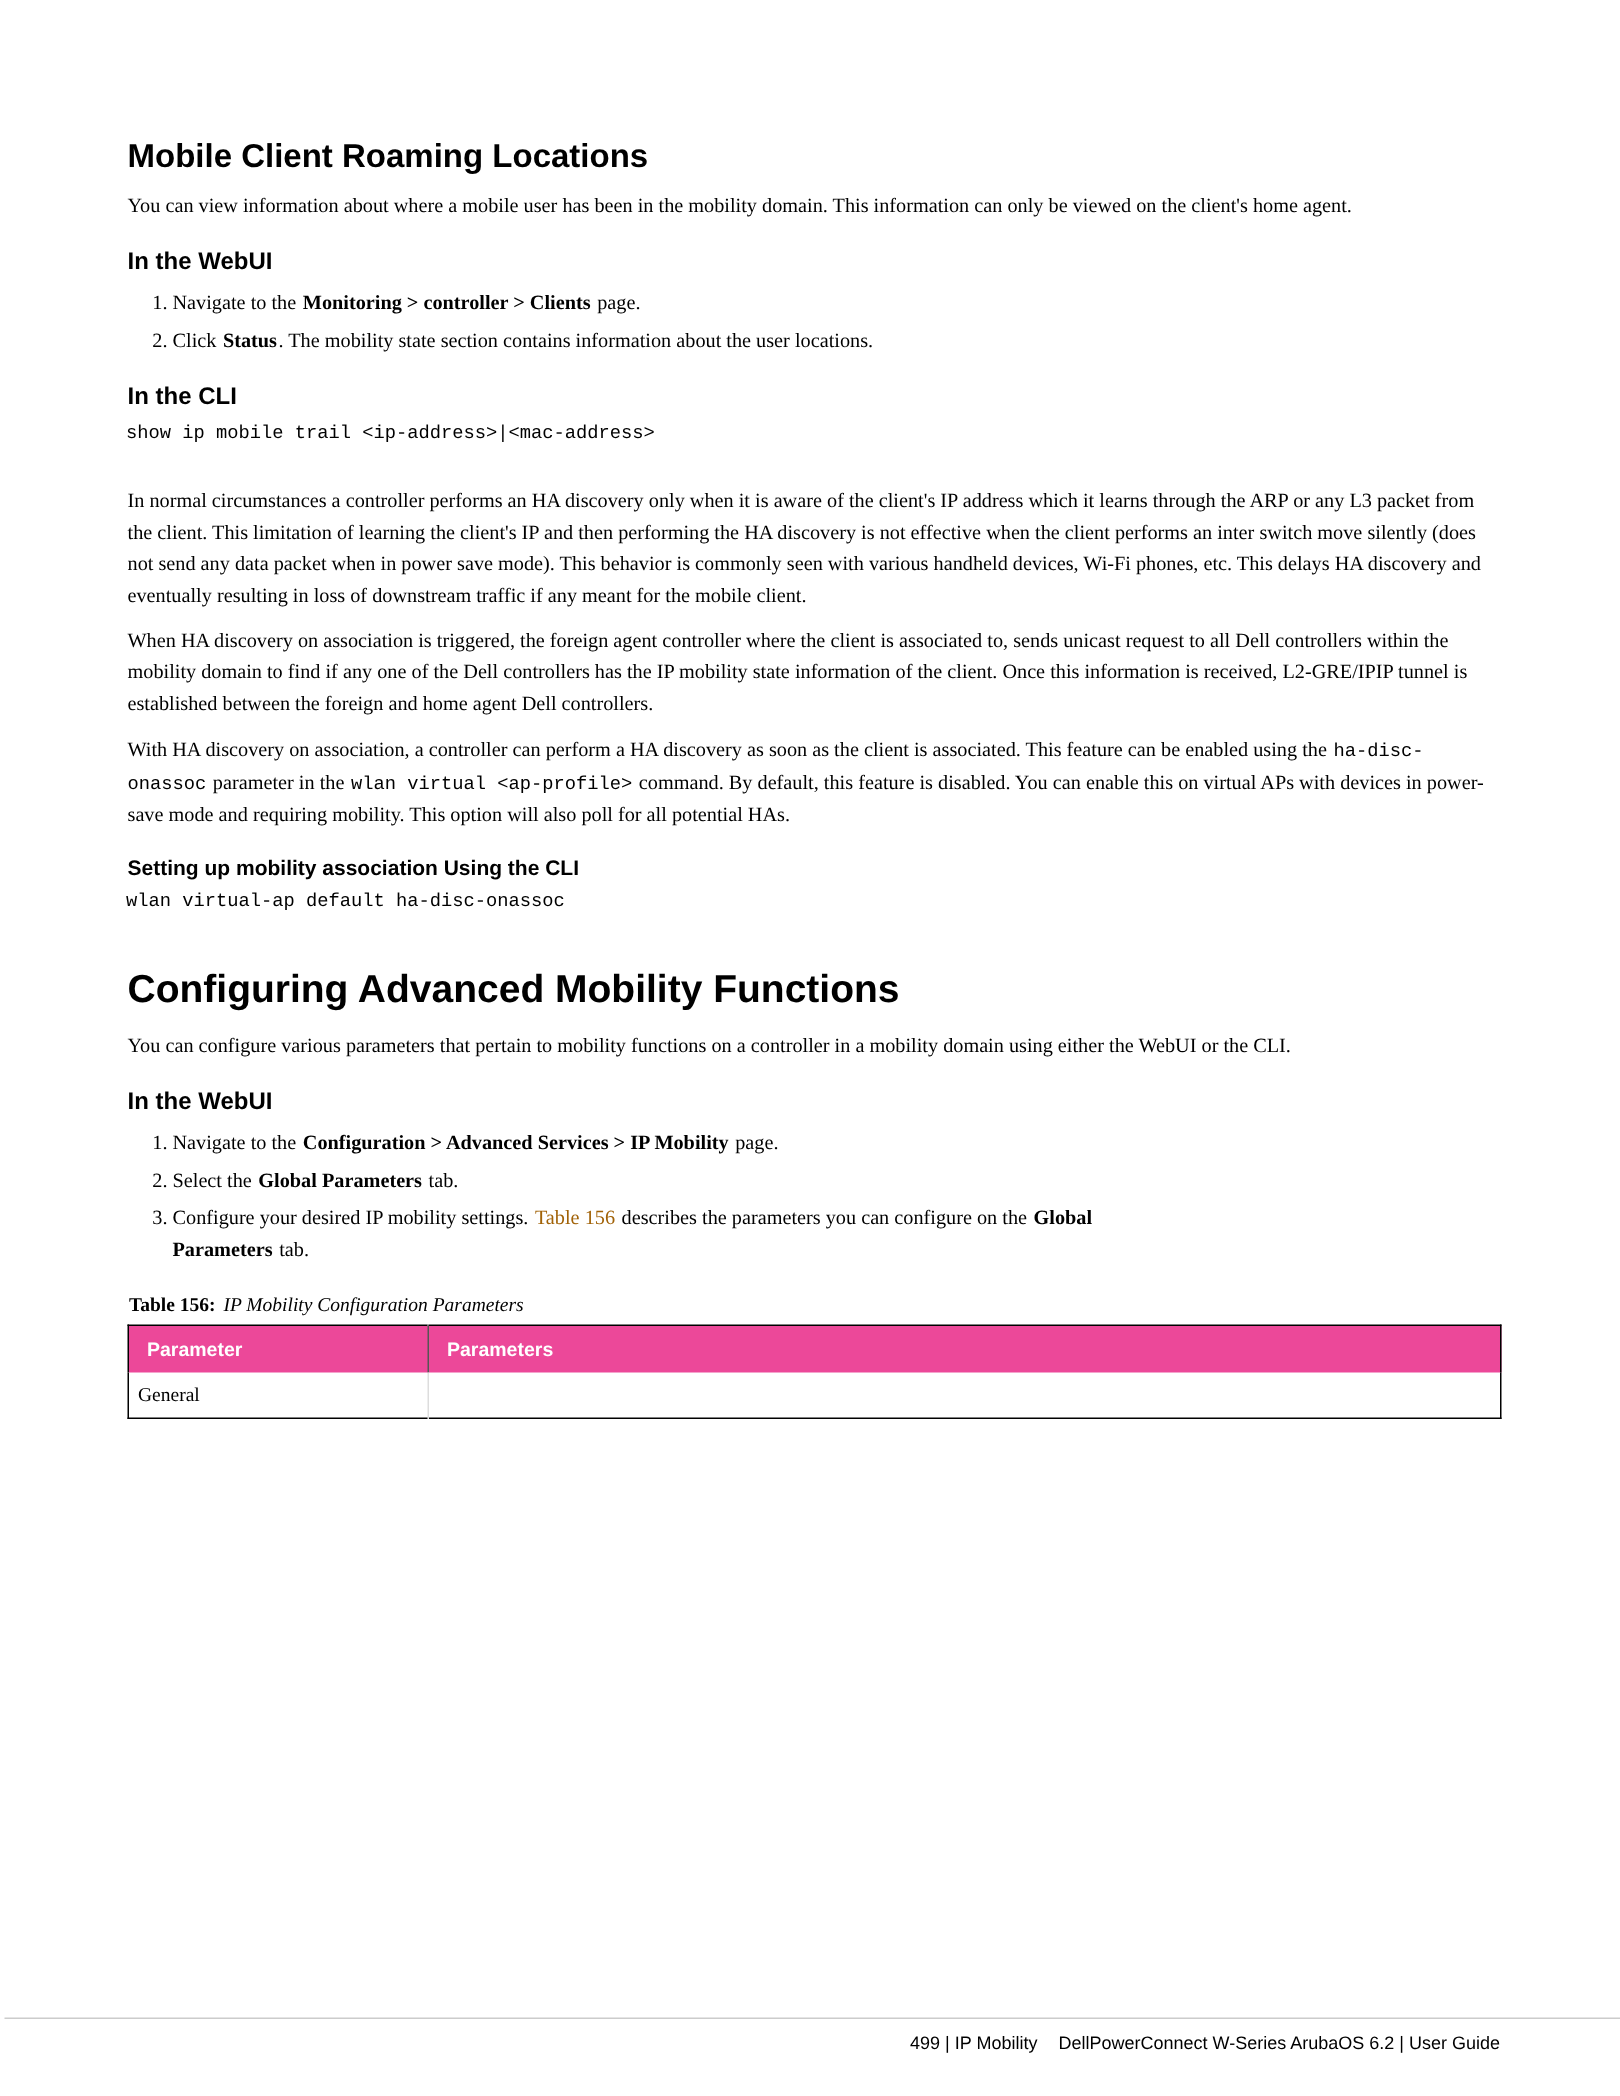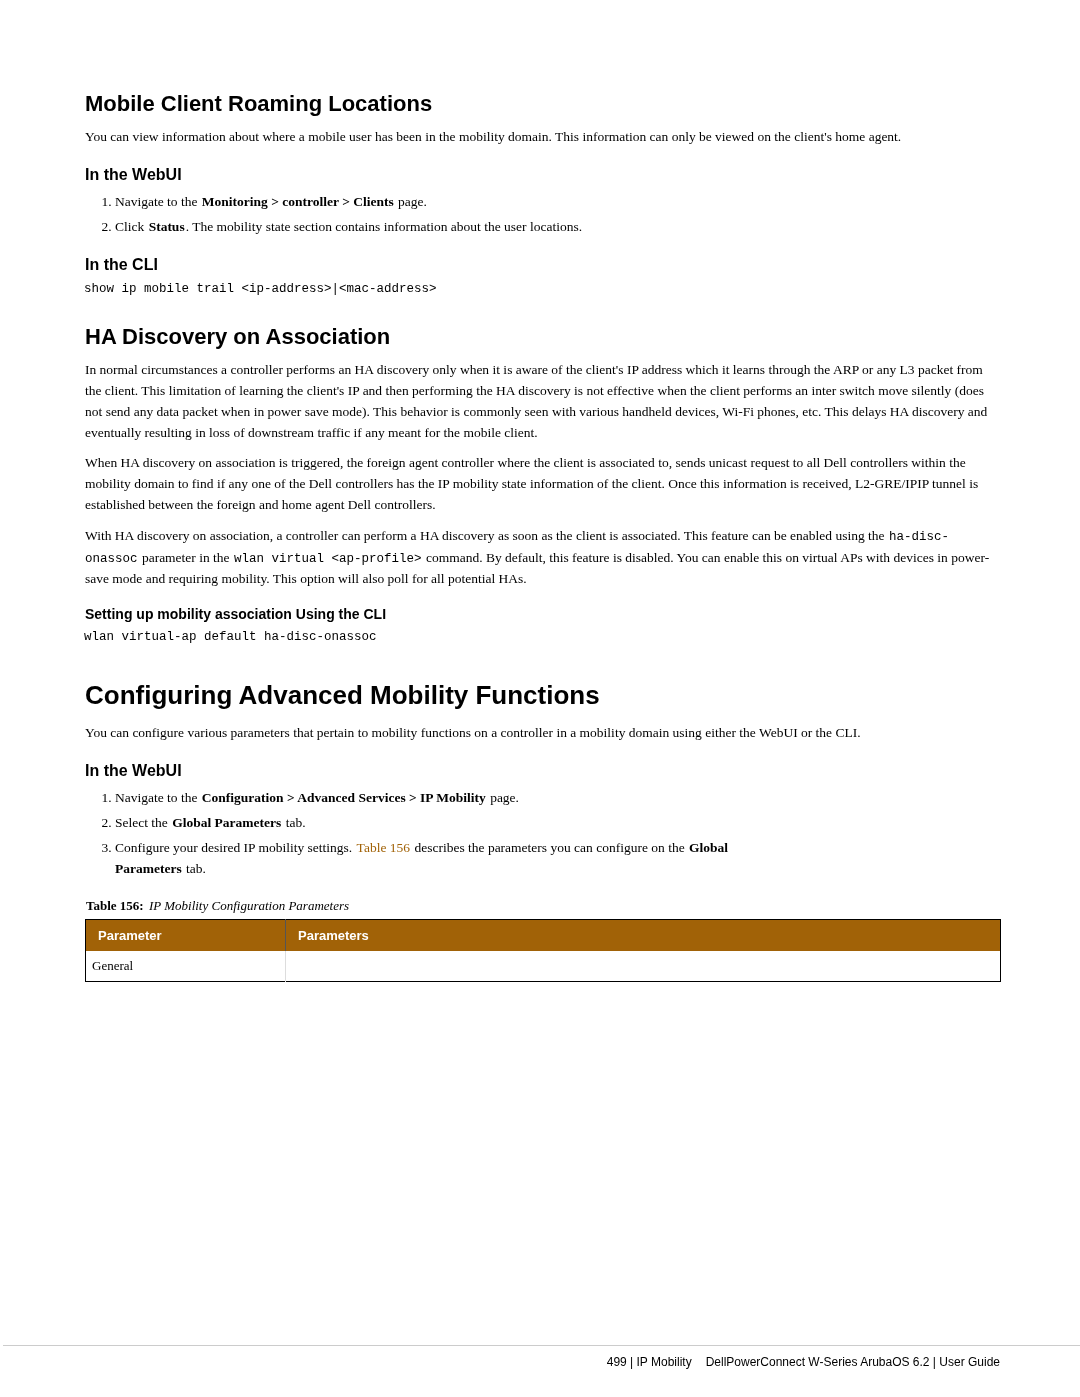--- a/index.html
+++ b/index.html
@@ -120,21 +120,21 @@
     }
 
     table.data-table {
       width: 100%;
       border-collapse: collapse;
       border: 1px solid #000;
       margin-top: 4px;
     }
 
     table.data-table th {
-      background-color: #a16207;
+      background-color: #ec4899;
       color: #fff;
       font-weight: bold;
       font-family: Arial, sans-serif;
       font-size: 13px;
       padding: 8px 12px;
       text-align: left;
       border-right: 1px solid #555;
     }
 
     table.data-table th:last-child {
@@ -203,21 +203,20 @@
       <li>
         Click <span class="bold">Status</span>. The mobility state section contains information about the user locations.
       </li>
     </ol>
 
     <h2 class="subsection-title">In the CLI</h2>
     <span class="code-block">show ip mobile trail &lt;ip-address&gt;|&lt;mac-address&gt;</span>
   </div>
 
   <div class="section-divider">
-    <h1 class="section-title">HA Discovery on Association</h1>
 
     <p class="body-text">In normal circumstances a controller performs an HA discovery only when it is aware of the client's IP address which it learns through the ARP or any L3 packet from the client. This limitation of learning the client's IP and then performing the HA discovery is not effective when the client performs an inter switch move silently (does not send any data packet when in power save mode). This behavior is commonly seen with various handheld devices, Wi-Fi phones, etc. This delays HA discovery and eventually resulting in loss of downstream traffic if any meant for the mobile client.</p>
     <p class="body-text">When HA discovery on association is triggered, the foreign agent controller where the client is associated to, sends unicast request to all Dell controllers within the mobility domain to find if any one of the Dell controllers has the IP mobility state information of the client. Once this information is received, L2-GRE/IPIP tunnel is established between the foreign and home agent Dell controllers.</p>
     <p class="body-text">
       With HA discovery on association, a controller can perform a HA discovery as soon as the client is associated. This feature can be enabled using the <span class="code-inline">ha-disc-onassoc</span> parameter in the <span class="code-inline">wlan virtual &lt;ap-profile&gt;</span> command. By default, this feature is disabled. You can enable this on virtual APs with devices in power-save mode and requiring mobility. This option will also poll for all potential HAs.
     </p>
 
     <h3 class="sub-subsection-title">Setting up mobility association Using the CLI</h3>
     <span class="code-block">wlan virtual-ap default ha-disc-onassoc</span>
   </div>

